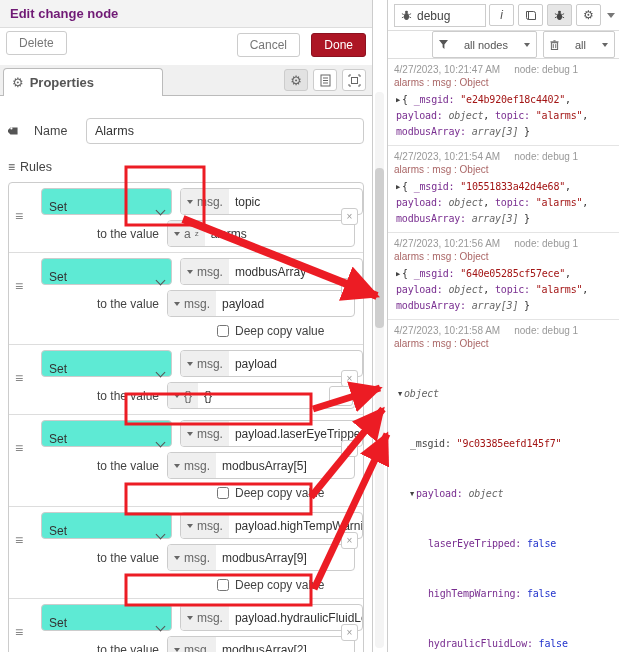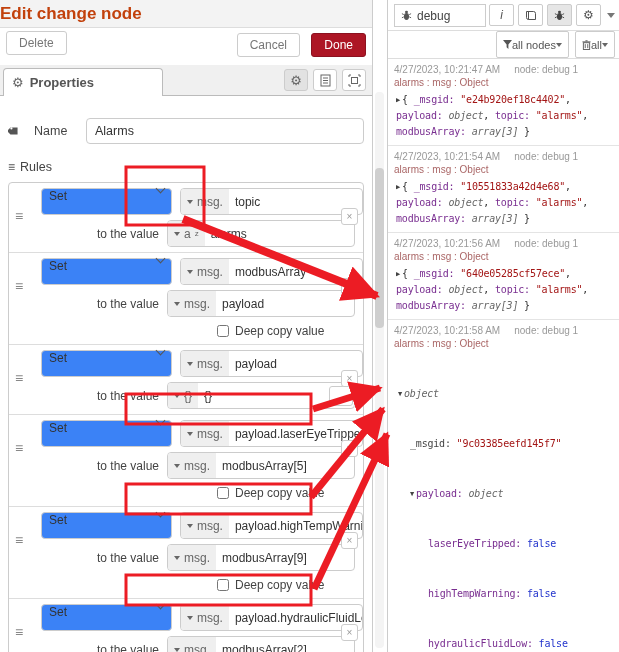--- a/index.html
+++ b/index.html
@@ -1,20 +1,20 @@
 <!DOCTYPE html>
 <html><head>
 <meta charset="utf-8">
 <style>
   html,body{margin:0;padding:0}
   body{width:619px;height:652px;overflow:hidden;position:relative;background:#fff;
        font-family:"Liberation Sans",sans-serif;-webkit-font-smoothing:antialiased}
   
   .left-panel{position:absolute;left:0;top:0;width:372px;height:652px;background:#fff;border-right:1px solid #ccc}
-  .dlg-title{height:27px;line-height:27px;font-size:17px;font-weight:bold;color:#c2410c;
+  .dlg-title{height:27px;line-height:27px;padding-left:10px;font-size:13px;font-weight:bold;color:#701a75;
              background:#f3f3f3;border-bottom:1px solid #ddd}
   .dlg-buttons{height:31px;padding:3px 6px;position:relative}
   .btn{height:24px;min-width:52px;border:1px solid #ccc;background:#fff;border-radius:3px;color:#777;
        font-size:12px;font-family:inherit;padding:0 12px}
   .btn-right{position:absolute;top:5px}
   .btn-cancel{right:72px}
   .btn-done{right:6px;background:#ad1625;border-color:#8c1220;color:#fff}
   .tabbar{height:30px;background:#f0f0f0;border-bottom:1px solid #bbb;position:relative}
   .tab{position:absolute;left:3px;top:3px;width:150px;height:27px;background:#fff;border:1px solid #bbb;
        border-bottom:none;border-radius:4px 4px 0 0;display:flex;align-items:center;gap:6px;padding-left:8px;
@@ -29,21 +29,21 @@
   .lbl{width:78px;font-size:12.5px;color:#444;display:flex;align-items:center;gap:14px}
   .name-input{flex:1;height:24px;border:1px solid #ccc;border-radius:4px;padding:0 8px;font-size:12.5px;
               color:#333;display:flex;align-items:center}
   .rules-label{font-size:12.5px;color:#444;margin:0 3px 8px;display:flex;align-items:center;gap:5px}
   .list-glyph{color:#555;font-size:12px}
   .rules-box{border:1px solid #ccc;border-radius:4px;margin:0 3px;overflow:hidden}
   .rule{position:relative;padding:5px 0 0 10px;border-bottom:1px solid #ddd}
   .rule:last-child{border-bottom:none}
   .rrow{display:flex;align-items:center;height:27px;margin-bottom:5px}
   .nr-select{width:118px;height:25px;border:1px solid #ccc;border-radius:4px;margin-left:22px;display:flex;
-             align-items:flex-start;justify-content:space-between;padding:0 7px;font-size:12px;color:#333;background:#3b82f6}
+             align-items:flex-end;justify-content:space-between;padding:0 7px;font-size:12px;color:#333;background:#5eead4}
   .chev{width:6px;height:6px;border-right:1.6px solid #555;border-bottom:1.6px solid #555;
         transform:rotate(45deg);margin-top:-4px}
   .typed-input{width:186px;height:25px;border:1px solid #ccc;border-radius:4px;margin-left:8px;display:flex;
                align-items:center;font-size:12px;color:#333;background:#fff;overflow:hidden}
   .ti-prefix{background:#efefef;height:100%;display:flex;align-items:center;padding:0 6px;color:#666;gap:4px;flex:none}
   .tri{width:0;height:0;border-left:3.5px solid transparent;border-right:3.5px solid transparent;border-top:4px solid #666}
   .ti-value{padding:0 6px;white-space:nowrap}
   .az sub{font-size:8px}
   .to-label{width:118px;text-align:right;font-size:12px;color:#444;margin-left:22px;flex:none}
   .deep-row{height:18px;margin-bottom:4px;padding-left:198px;display:flex;align-items:center;font-size:12px;color:#444;gap:6px}
@@ -63,21 +63,21 @@
            display:flex;align-items:center;gap:5px;padding-left:6px;font-size:12px;color:#444}
   .dbg-actions{position:absolute;right:3px;top:4px;display:flex;gap:4px;align-items:center}
   .ibtn{width:25px;height:22px;border:1px solid #ccc;background:#fff;border-radius:2px;display:flex;
         align-items:center;justify-content:center;font-size:12px;color:#555;padding:0}
   .ibtn.active{background:#e6e6e6}
   .caret-btn{border:none;background:none;padding:0 2px;display:flex;align-items:center}
   .tri-lg{width:0;height:0;border-left:4.5px solid transparent;border-right:4.5px solid transparent;border-top:5px solid #777}
   .dbg-toolbar{height:27px;border-bottom:1px solid #ddd;display:flex;justify-content:flex-end;align-items:center;
                gap:6px;padding-right:5px}
   .tbtn{height:27px;border:1px solid #ccc;background:#fff;border-radius:2px;display:flex;align-items:center;
-        gap:0;padding:0 6px;font-size:11px;color:#555;font-family:inherit}
+        gap:16px;padding:0 6px;font-size:11px;color:#555;font-family:inherit}
   .dmsg{border-bottom:1px solid #e4e4e4;padding:3px 3px 4px 6px}
   .dmeta-row{font-size:10px;color:#999;display:flex;gap:14px;padding:2px 0 1px}
   .dtopic{font-size:10px;color:#a66;padding:1px 0 2px}
   .dmono{font-family:"DejaVu Sans Mono",monospace;font-size:10px;letter-spacing:-0.2px;color:#333;
          line-height:16px;white-space:pre-wrap;word-break:break-word;padding:2px 2px 1px}
   .dkey{color:#792e90}
   .dkey-g{color:#444}
   .dstr{color:#a31515}
   .dtype{color:#666;font-style:italic}
   .dbool{color:#2233cc}

